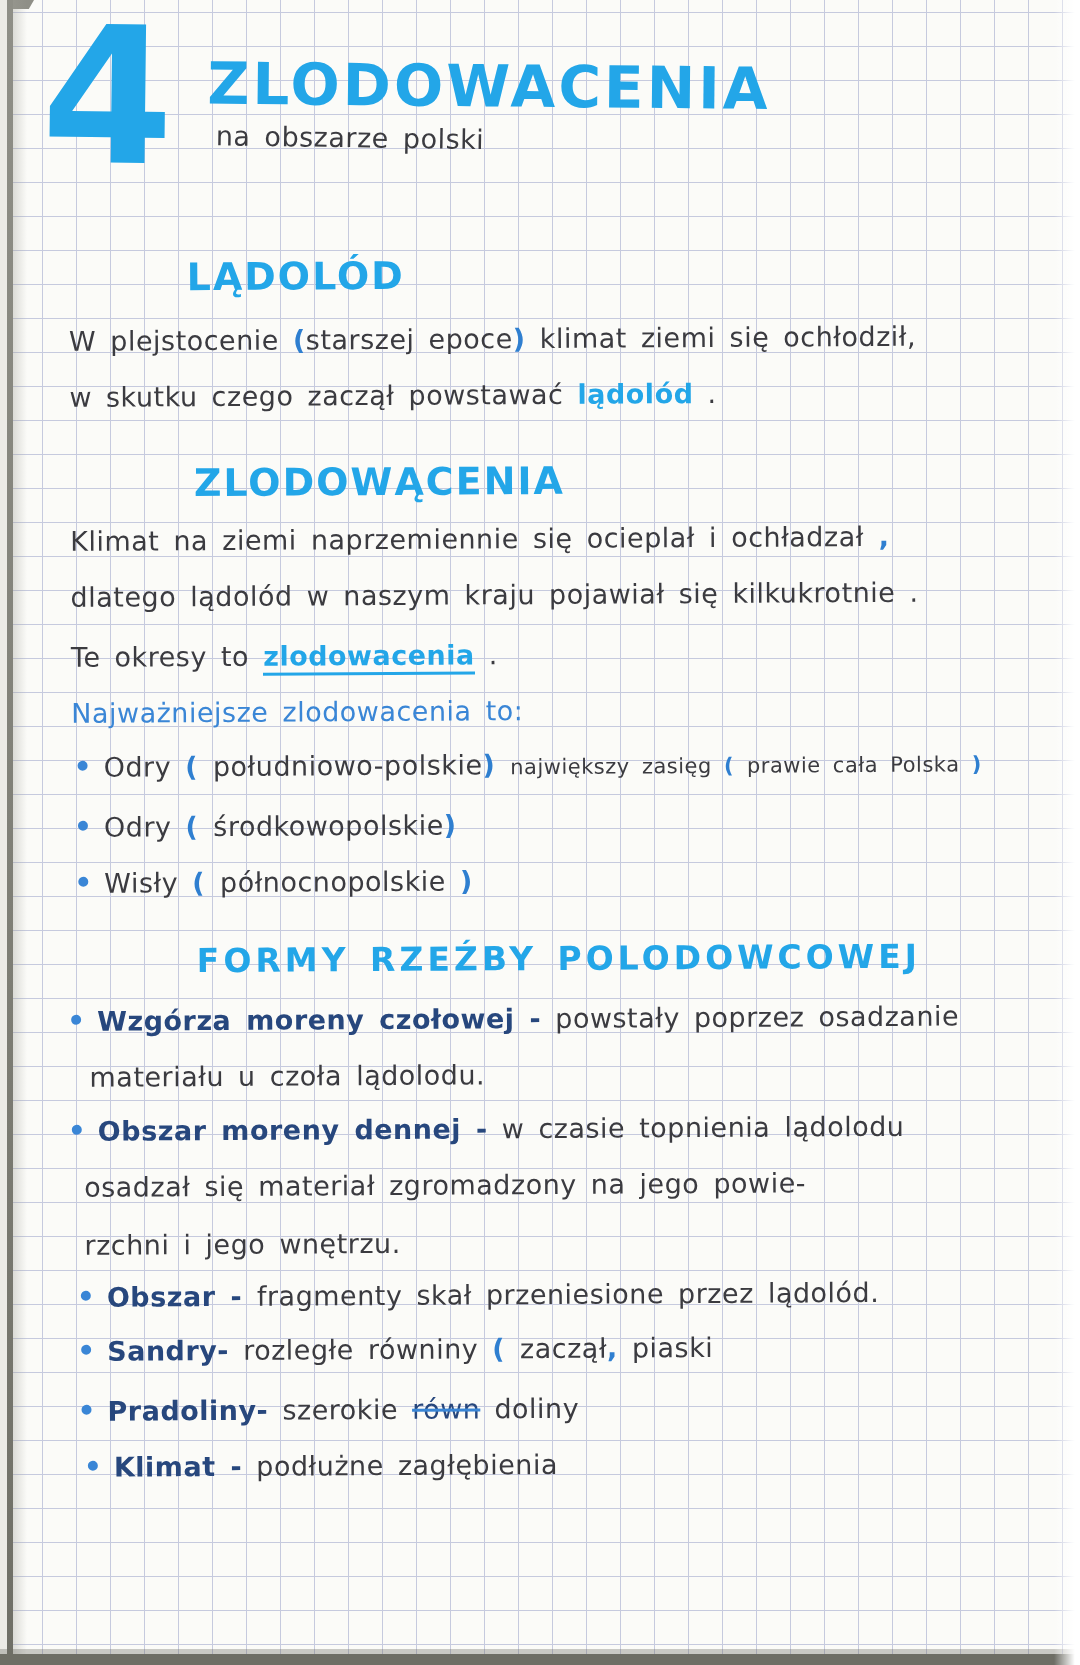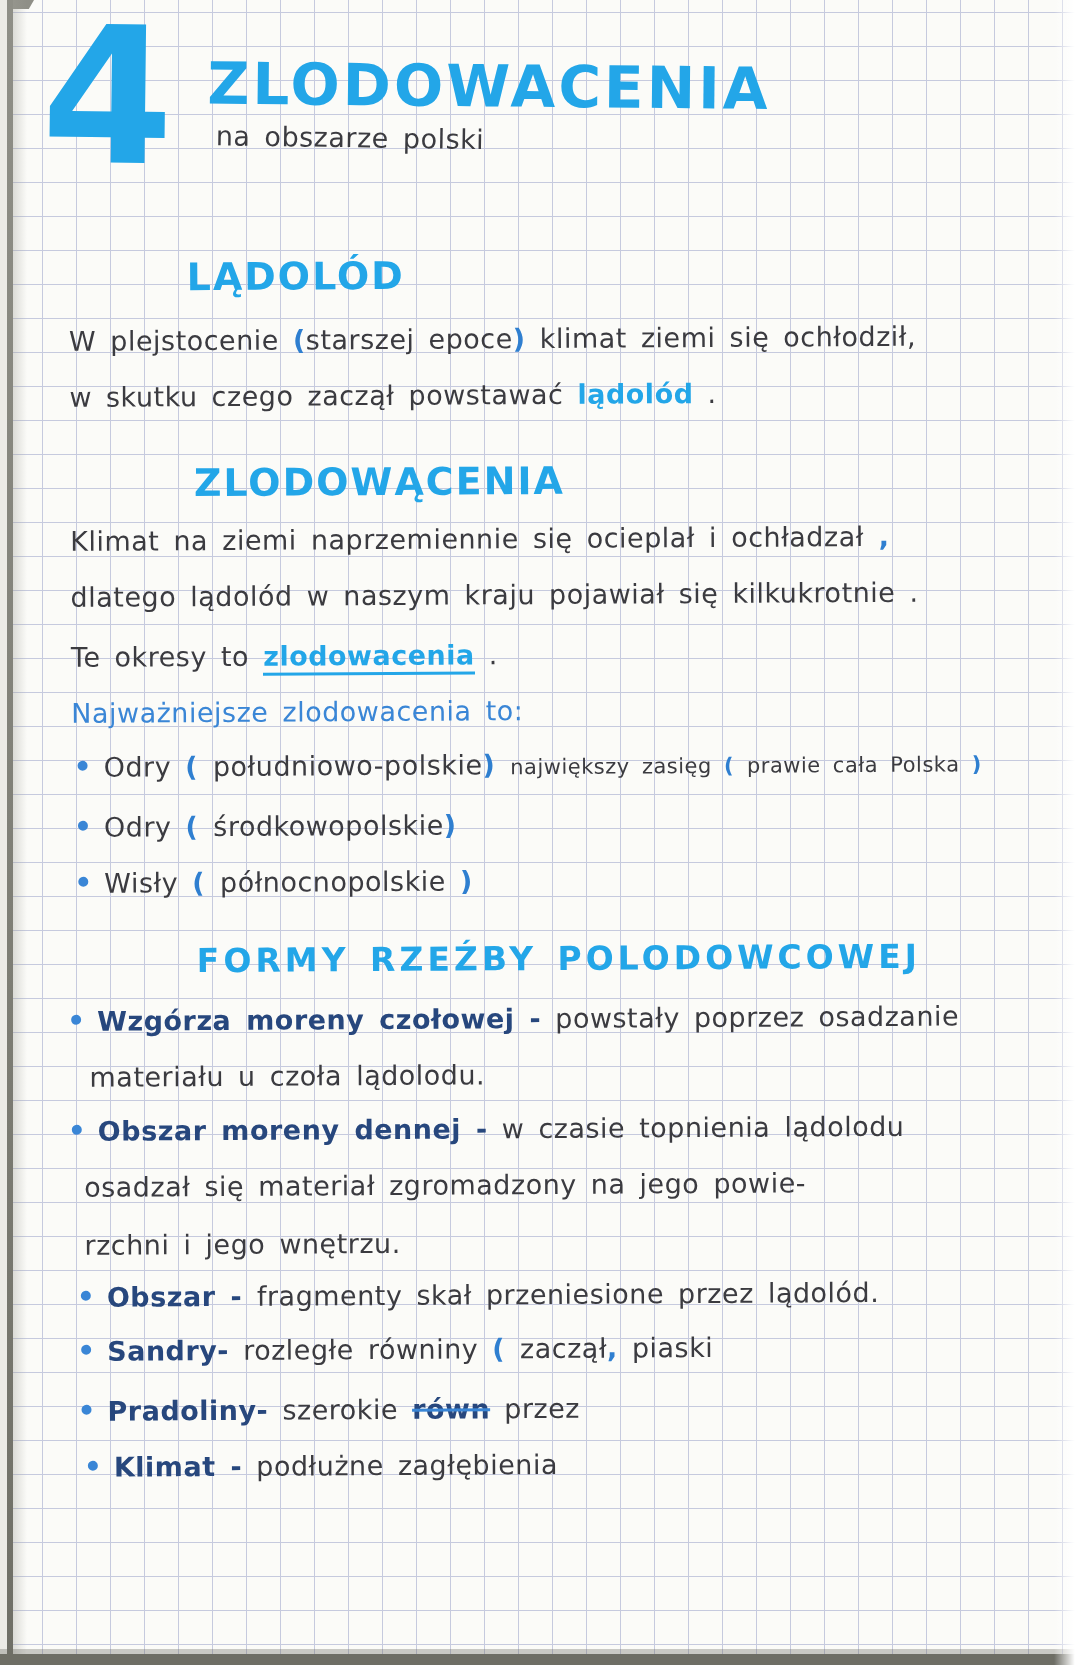--- a/index.html
+++ b/index.html
@@ -37,21 +37,21 @@
   .s-chapter{color:var(--marker,#23a6e8);font-weight:700;}
   .s-title{color:var(--marker,#23a6e8);font-weight:700;letter-spacing:3px;}
   .s-marker{color:var(--marker,#23a6e8);font-weight:700;}
   .s-marker-u{color:var(--marker,#23a6e8);font-weight:700;border-bottom:3px solid var(--marker,#23a6e8);padding-bottom:1px;}
   .s-marker-h{color:var(--marker,#23a6e8);font-weight:800;}
   .s-navy{color:var(--navy,#27477d);font-weight:700;}
   .s-pen{color:var(--pen,#3a86d6);}
   .s-paren{color:var(--paren,#2f7fd0);font-weight:600;}
   .s-small{font-size:21px;color:var(--ink,#3b3b40);}
   .s-small-paren{font-size:21px;color:var(--paren,#2f7fd0);font-weight:600;}
-  .s-strike{color:var(--navy,#27477d);font-weight:700;text-decoration:line-through;text-decoration-thickness:3px;text-decoration-color:var(--pen,#3a86d6);}
+  .s-strike{color:var(--navy,#27477d);font-weight:400;text-decoration:line-through;text-decoration-thickness:3px;text-decoration-color:var(--pen,#3a86d6);}
   .dot{
     display:inline-block;width:10px;height:10px;border-radius:50%;
     background:var(--pen,#3a86d6);margin-right:16px;vertical-align:6px;
   }
   .chapter-line{line-height:0.85;}
   
   .edge-left-light{position:absolute;left:0;top:0;bottom:0;width:7px;background:#ecebe6;}
   .edge-left-dark{position:absolute;left:7px;top:0;bottom:0;width:6px;
     background:linear-gradient(180deg,#8f8f87,#7d7d74 60%,#6f6f66);}
   .edge-left-fade{position:absolute;left:13px;top:0;bottom:0;width:14px;
@@ -83,21 +83,21 @@
       <div class="line" style="left: 78px; top: 808px;"><span class="dot"></span><span class="s-body">Odry </span><span class="s-paren">( </span><span class="s-body">środkowopolskie</span><span class="s-paren">)</span></div>
       <div class="line" style="left: 78px; top: 864px;"><span class="dot"></span><span class="s-body">Wisły </span><span class="s-paren">( </span><span class="s-body">północnopolskie </span><span class="s-paren">)</span></div>
       <div class="line" style="left: 196px; top: 938px; font-size: 33px; letter-spacing: 4px;"><span class="s-marker-h">FORMY RZEŹBY POLODOWCOWEJ</span></div>
       <div class="line" style="left: 70px; top: 1002px;"><span class="dot"></span><span class="s-navy">Wzgórza moreny czołowej -</span><span class="s-body"> powstały poprzez osadzanie</span></div>
       <div class="line" style="left: 88px; top: 1058px;"><span class="s-body">materiału u czoła lądolodu.</span></div>
       <div class="line" style="left: 70px; top: 1112px;"><span class="dot"></span><span class="s-navy">Obszar moreny dennej -</span><span class="s-body"> w czasie topnienia lądolodu</span></div>
       <div class="line" style="left: 82px; top: 1168px;"><span class="s-body">osadzał się materiał zgromadzony na jego powie-</span></div>
       <div class="line" style="left: 82px; top: 1226px;"><span class="s-body">rzchni i jego wnętrzu.</span></div>
       <div class="line" style="left: 78px; top: 1278px;"><span class="dot"></span><span class="s-navy">Obszar - </span><span class="s-body">fragmenty skał przeniesione przez lądolód.</span></div>
       <div class="line" style="left: 78px; top: 1332px;"><span class="dot"></span><span class="s-navy">Sandry-</span><span class="s-body"> rozległe równiny </span><span class="s-paren">( </span><span class="s-body">zaczął</span><span class="s-paren">,</span><span class="s-body"> piaski</span></div>
-      <div class="line" style="left: 78px; top: 1392px;"><span class="dot"></span><span class="s-navy">Pradoliny-</span><span class="s-body"> szerokie </span><span class="s-strike">równ</span><span class="s-body"> przez</span></div>
+      <div class="line" style="left: 78px; top: 1392px;"><span class="dot"></span><span class="s-navy">Pradoliny-</span><span class="s-body"> szerokie </span><span class="s-strike">równ</span><span class="s-body"> doliny</span></div>
       <div class="line" style="left: 84px; top: 1448px;"><span class="dot"></span><span class="s-navy">Klimat -</span><span class="s-body"> podłużne zagłębienia</span></div>
     </div>
   <div class="corner-tl"></div>
   <div class="edge-left-light"></div>
   <div class="edge-left-dark"></div>
   <div class="edge-left-fade"></div>
   <div class="edge-bottom-soft"></div>
   <div class="edge-bottom"></div>
   <div class="edge-right-fade"></div>
 </div>

